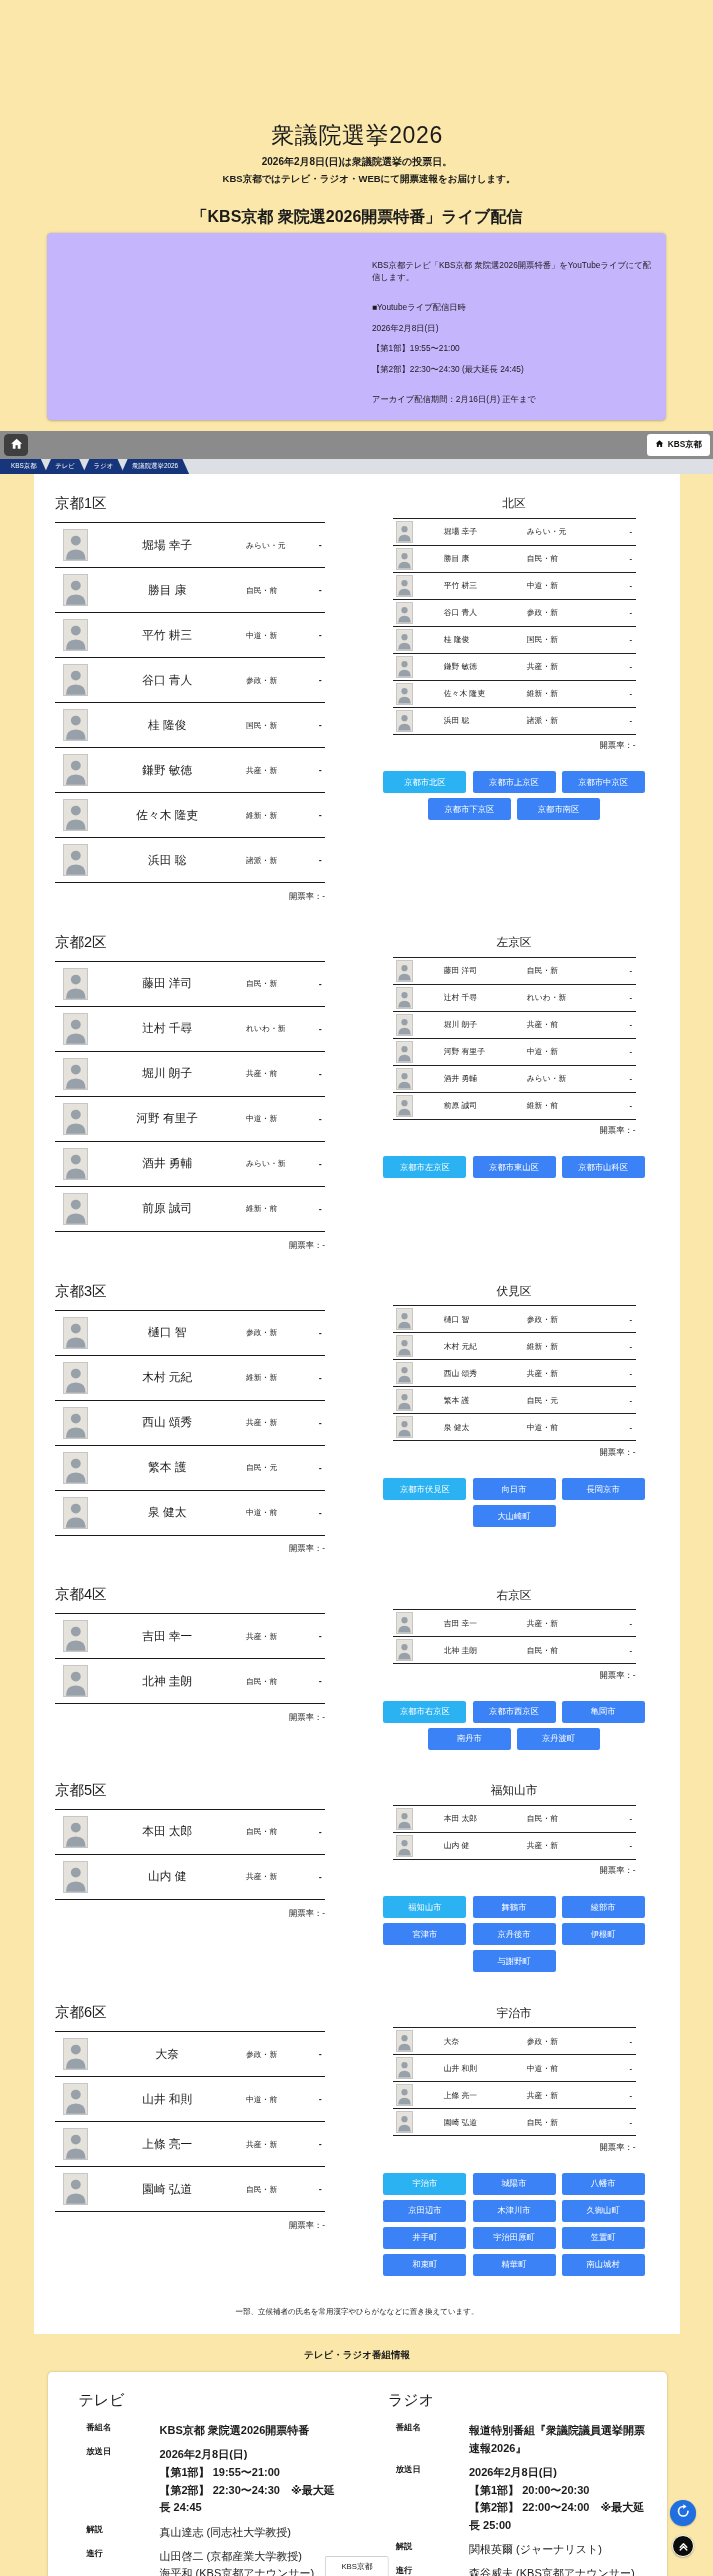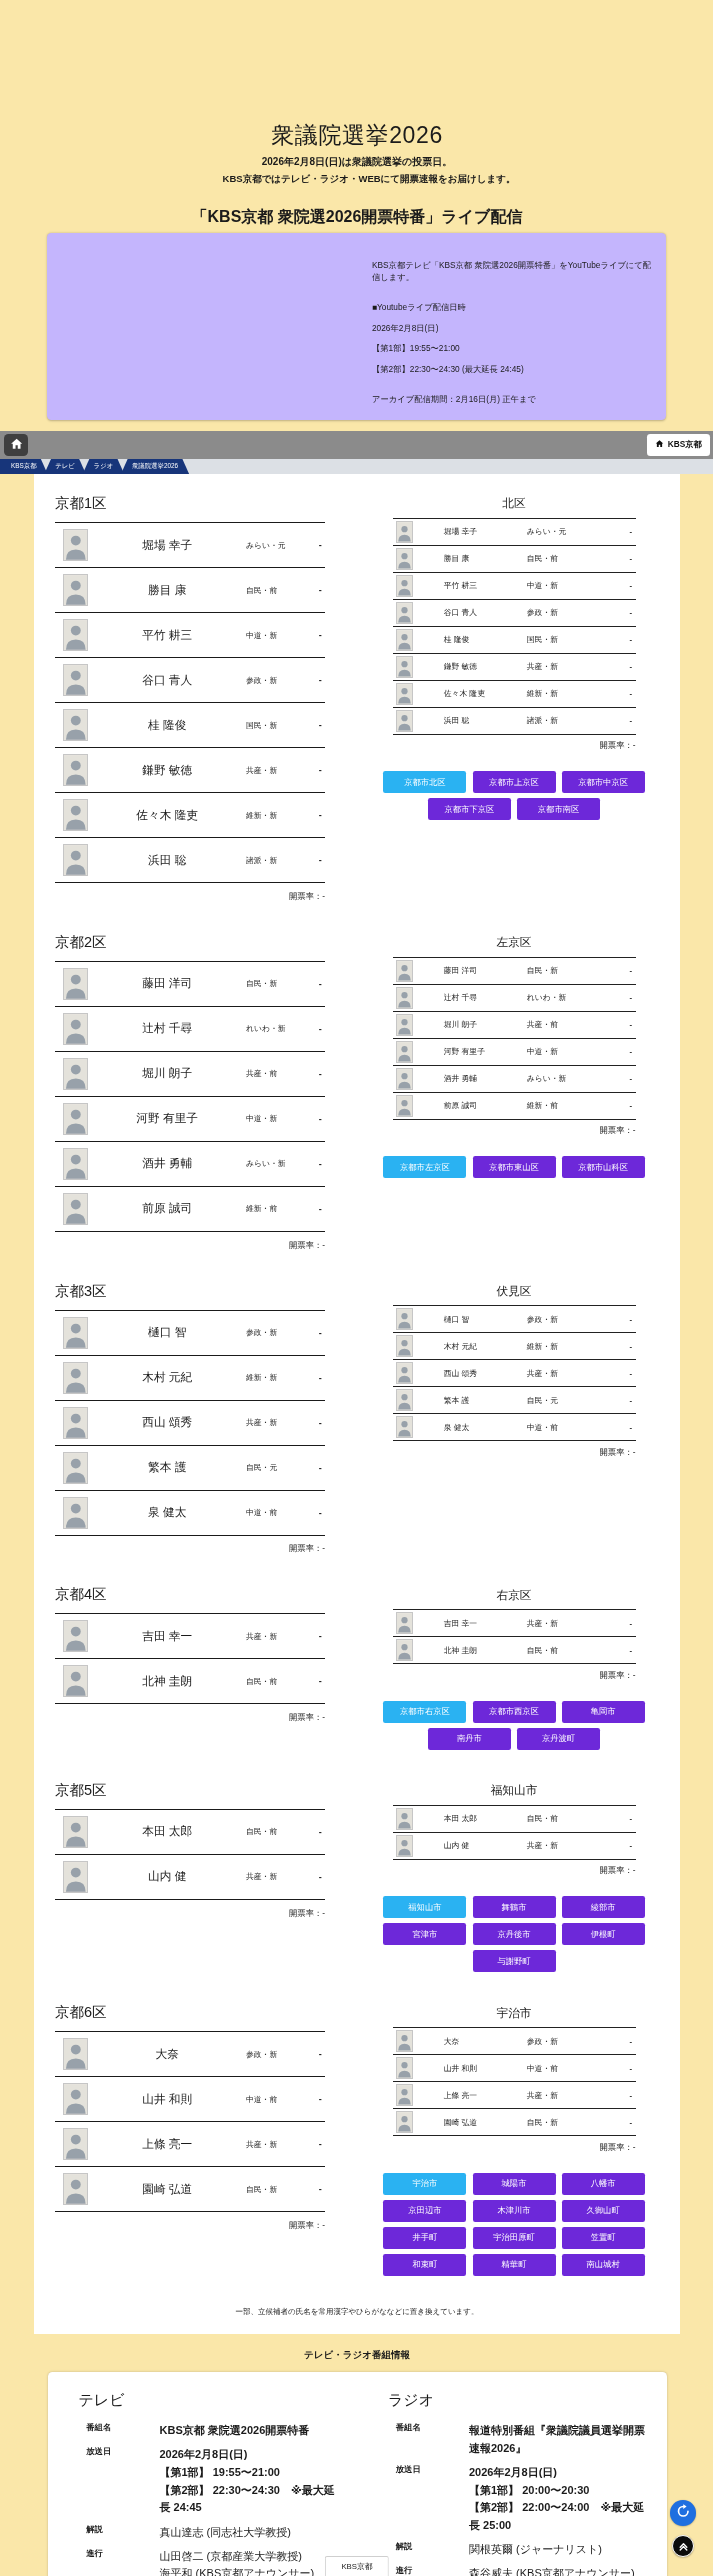--- a/index.html
+++ b/index.html
@@ -59,21 +59,21 @@
   .p-heading { text-align:center; font-size:11.7px; font-weight:400; margin:2.2px 0 6.7px; }
   .p-list { margin:0 19.5px; border-top:1.1px solid #222; }
   .row-r { display:flex; align-items:center; height:27px; border-bottom:1.1px solid #222; }
   .photo-r { width:17px; height:22px; margin-left:3.3px; }
   .row-r .c-name { margin-left:31px; width:83px; font-size:7.8px; }
   .row-r .c-party { width:68px; font-size:7.8px; }
   .row-r .c-result { flex:1; text-align:right; font-weight:bold; font-size:7.8px; padding-right:3.3px; }
   .turnout.small { margin:5.6px 19.5px 0; }
 
   .region-buttons { margin-top:20px; display:flex; flex-wrap:wrap; justify-content:center; gap:5px 6.1px; }
-  .region-btn { width:83px; height:22px; border:none; border-radius:2.2px; background:#6d28d9;
+  .region-btn { width:83px; height:22px; border:none; border-radius:2.2px; background:#3b82f6;
     color:#fff; font-size:8.3px; cursor:pointer; }
   .region-btn.active { background:#2AB2F2; }
 
   .note { text-align:center; font-size:7.5px; margin:15.6px 0 4.4px; }
 
   
   .programs-heading { text-align:center; font-size:9.5px; font-weight:bold; margin:14.5px 0 10px; }
   .programs-card { width:619px; margin:0 auto; background:#fff; border-radius:4.4px;
     box-shadow:0 0.6px 2.2px rgba(0,0,0,.25); display:flex; padding:19px 0 24.5px; }
   .prog-col { width:50%; padding-left:31px; padding-right:16.7px; }
@@ -674,20 +674,26 @@
                   <circle cx="12" cy="10.5" r="5" fill="#98a1aa"></circle>
                   <path d="M2 30 Q2 19.5 12 19.5 Q22 19.5 22 30 Z" fill="#98a1aa"></path>
                 </svg>
     </span>
     <span class="c-name">泉 健太</span>
     <span class="c-party">中道・前</span>
     <span class="c-result">-</span>
   </div>
 </div>
       <div class="turnout small"><span class="t-label">開票率：</span><span class="t-value">-</span></div>
+      <div class="region-buttons">
+            <button class="region-btn active">京都市伏見区</button>
+            <button class="region-btn">向日市</button>
+            <button class="region-btn">長岡京市</button>
+            <button class="region-btn">大山崎町</button>
+          </div>
     </div>
   </section>
 
   <section class="district">
     <div class="d-left">
       <h2 class="d-heading">京都4区</h2>
       <div class="cand-list">
   <div class="row-l">
     <span class="photo photo-l">
       <svg viewBox="0 0 24 30">

